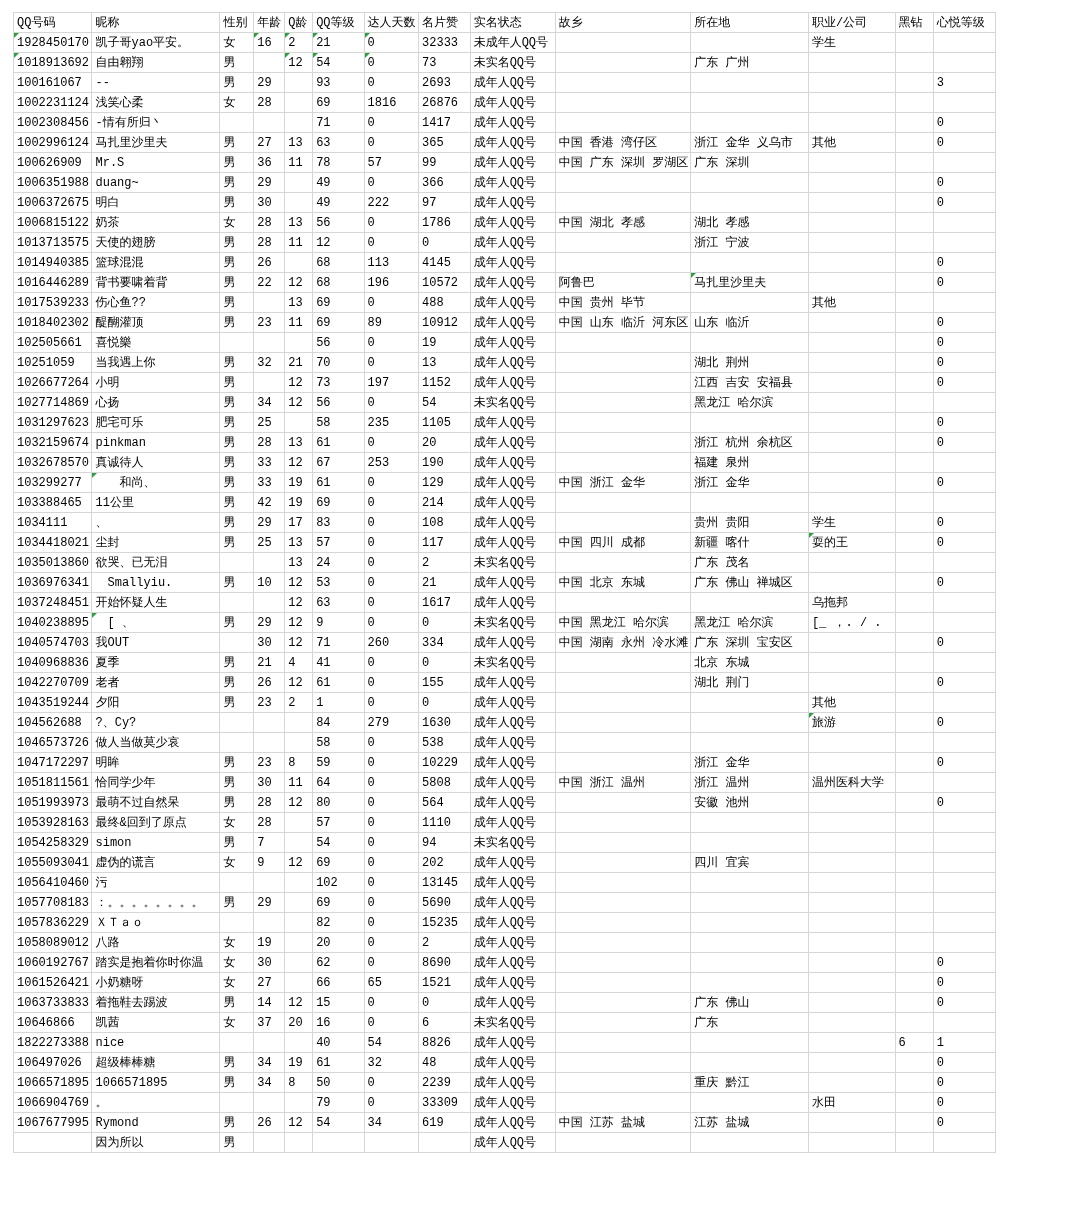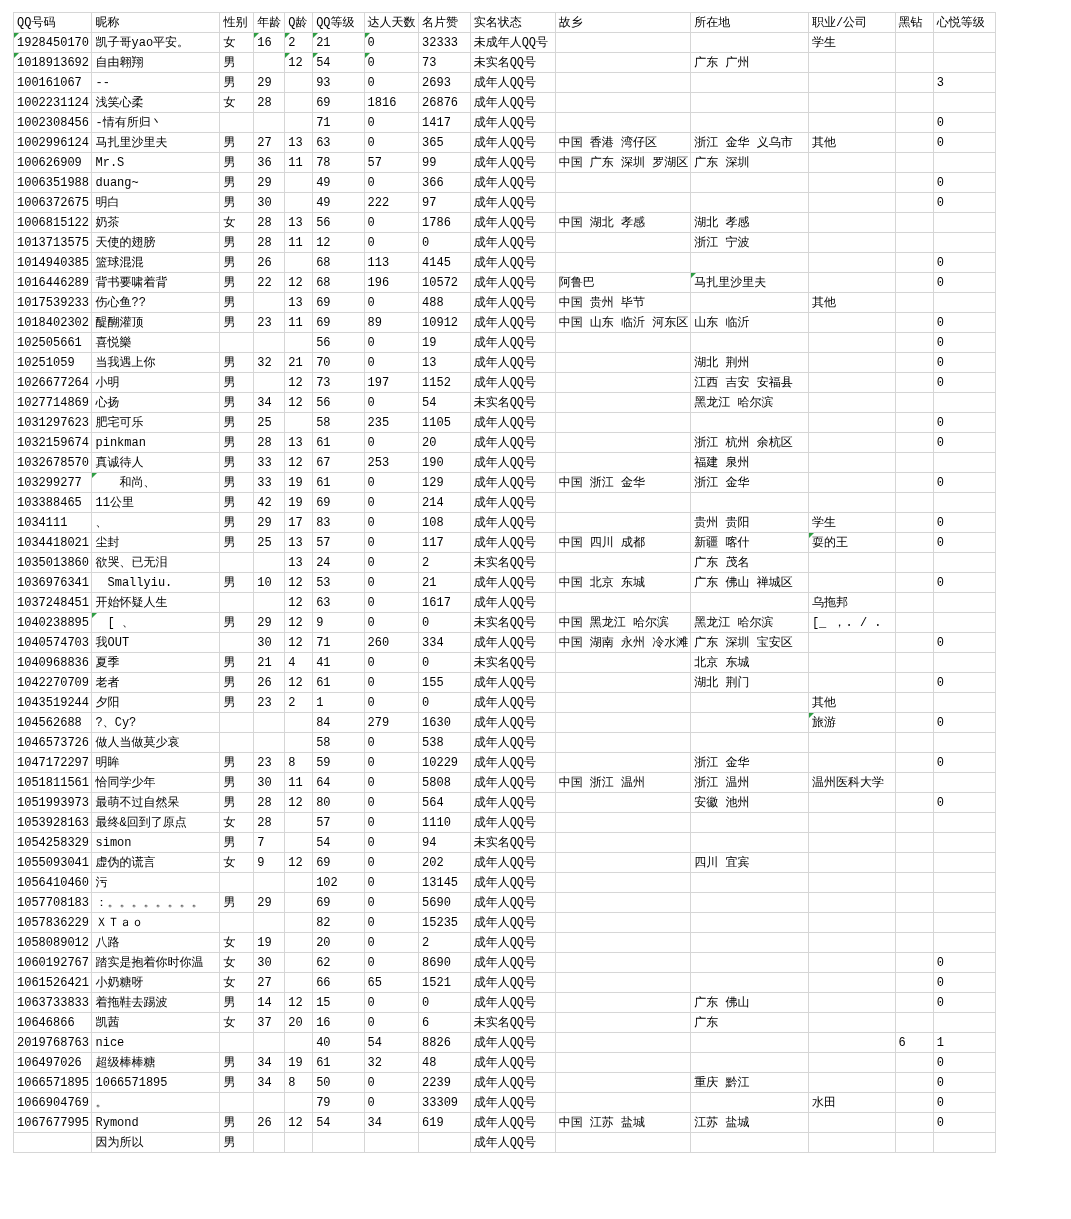--- a/index.html
+++ b/index.html
@@ -856,21 +856,21 @@
           <td>0</td>
           <td>6</td>
           <td>未实名QQ号</td>
           <td></td>
           <td>广东</td>
           <td></td>
           <td></td>
           <td></td>
         </tr>
         <tr>
-          <td>2019768763</td>
+          <td>1822273388</td>
           <td>nice</td>
           <td></td>
           <td></td>
           <td></td>
           <td>40</td>
           <td>54</td>
           <td>8826</td>
           <td>成年人QQ号</td>
           <td></td>
           <td></td>

